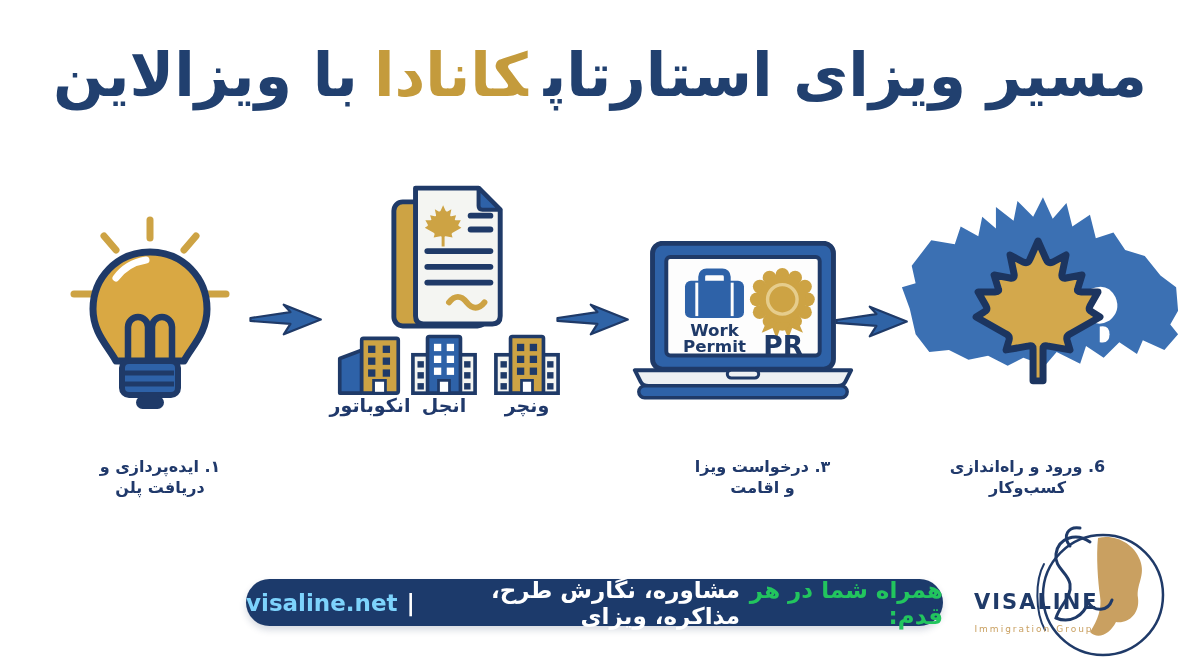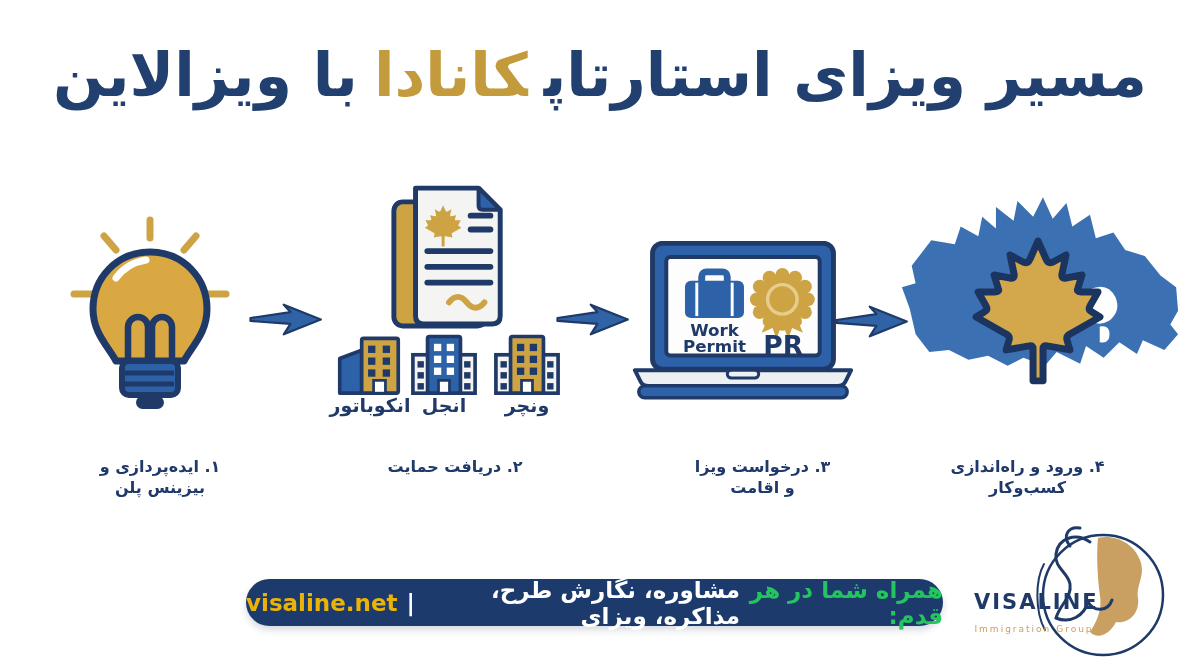--- a/index.html
+++ b/index.html
@@ -26,21 +26,21 @@
   }
   
   .footer-bar{
     position:absolute;left:246px;top:579px;width:697px;height:47px;border-radius:26px;
     background:#1c3a6b;display:flex;align-items:center;justify-content:center;
     direction:rtl;gap:9px;font-size:23px;font-weight:bold;
     box-shadow:0 4px 7px rgba(30,50,90,.18);
   }
   .footer-bar .gold{color:#22c55e;}
   .footer-bar .white{color:#ffffff;}
-  .footer-bar .site{direction:ltr;color:#eab308;}
+  .footer-bar .site{direction:ltr;color:#7dd3fc;}
   
   .logo{position:absolute;left:948px;top:524px;width:248px;height:146px;}
   .logo svg{position:absolute;left:0;top:0;}
   .logo-wordmark{
     position:absolute;left:26px;top:66px;width:120px;text-align:left;
     color:#1f3a68;font-size:21px;font-weight:600;letter-spacing:2px;
   }
   .logo-subtitle{
     position:absolute;left:26px;top:100px;width:120px;text-align:center;
     color:#c9a061;font-size:9px;font-weight:normal;letter-spacing:2px;
@@ -210,31 +210,30 @@
 
   <svg class="abs" style="left:898px;top:192px" width="284" height="218" viewBox="0 0 290 220">
     <path d="M12,118 L4,96 L18,92 L14,74 L34,48 L58,52 L64,34 L82,44 L86,24 L100,36 L100,14 L118,28 L122,8 L138,24 L148,4 L158,26 L172,10 L178,34 L196,22 L202,46 L220,40 L232,58 L252,64 L268,84 L284,96 L286,120 L278,134 L286,144 L272,160 L250,150 L244,164 L226,152 L210,168 L192,156 L186,174 L162,162 L150,176 L128,168 L112,176 L92,166 L72,170 L52,160 L32,162 L18,144 Z" fill="#3b70b3"></path>
     <path d="M196,98 Q214,90 222,106 Q228,120 216,130 Q202,138 194,126 Q188,110 196,98 Z" fill="#ffffff"></path>
     <path d="M206,136 q10,-2 10,8 q0,10 -10,8 Z" fill="#ffffff"></path>
     <use href="#leafPath" transform="translate(143,112) scale(1.02)" fill="#d3a84c" stroke="#1c3560" stroke-width="7" stroke-linejoin="round"></use>
   </svg>
 
   <div class="step-label" style="left:35px;width:250px">
     <div>۱. ایده‌پردازی و</div>
-    <div>بیزینس پلن</div>
+    <div>دریافت پلن</div>
   </div>
   <div class="step-label" style="left:330px;width:250px">
-    <div>۲. دریافت حمایت</div>
   </div>
   <div class="step-label" style="left:640px;width:245px">
     <div>۳. درخواست ویزا</div>
     <div>و اقامت</div>
   </div>
   <div class="step-label" style="left:895px;width:265px">
-    <div>۴. ورود و راه‌اندازی</div>
+    <div>6. ورود و راه‌اندازی</div>
     <div>کسب‌وکار</div>
   </div>
 
   <div class="footer-bar">
     <span class="gold">همراه شما در هر قدم:</span>
     <span class="white">مشاوره، نگارش طرح، مذاکره، ویزای</span>
     <span class="white">|</span>
     <span class="site">visaline.net</span>
   </div>
 

